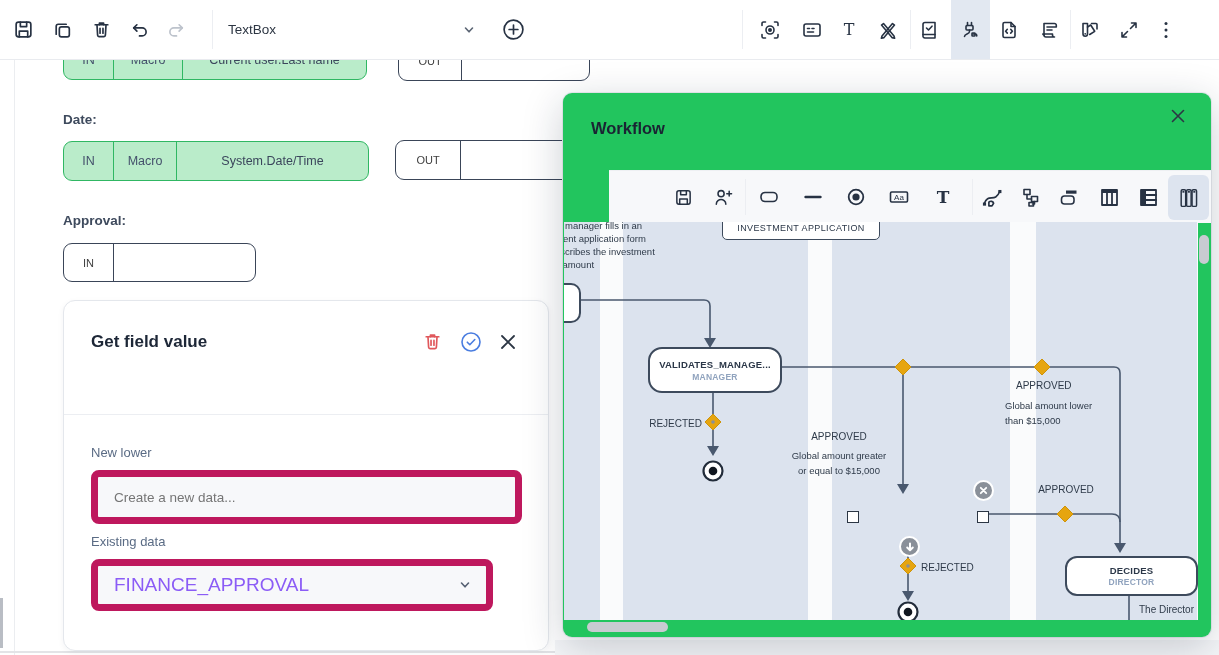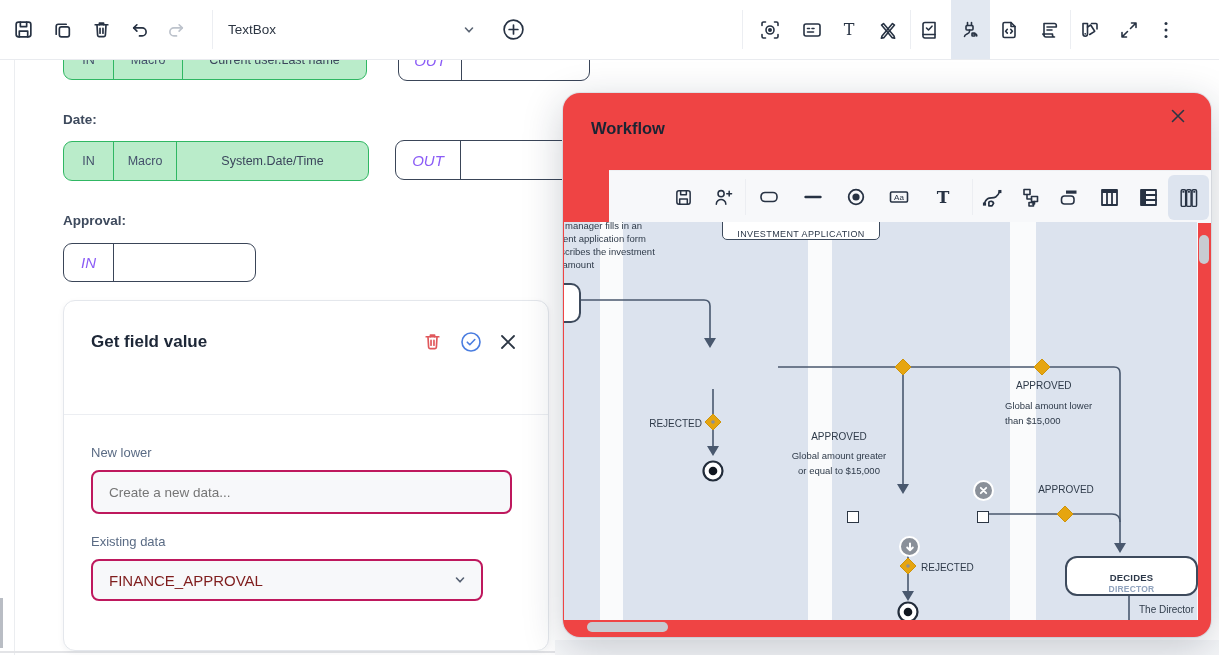--- a/index.html
+++ b/index.html
@@ -9,35 +9,35 @@
   .icon svg{stroke:#273243;fill:none;stroke-width:1.6;stroke-linecap:round;stroke-linejoin:round;}
   .icon.disabled svg{stroke:#bdc3cc;}
   .toolbar{position:absolute;left:0;top:0;width:1219px;height:59px;background:#fff;border-bottom:1px solid #e9ebef;z-index:30;display:flex;align-items:center;}
   .tb-ic{position:absolute;top:0;height:59px;width:38px;display:flex;align-items:center;justify-content:center;cursor:pointer;}
   .vdiv{position:absolute;top:10px;height:39px;width:1px;background:#eceef2;}
   
   .grow{position:absolute;display:flex;background:#baecca;border:1.5px solid #30b763;border-radius:9px;overflow:hidden;z-index:5;}
   .grow .cell{display:flex;align-items:center;justify-content:center;font-size:12.5px;color:#44506b;border-right:1.5px solid #30b763;padding:0 14px;}
   .grow .cell:last-child{border-right:none;color:#3b465c;}
   .wrow{position:absolute;display:flex;background:#fff;border:1.5px solid #3a4558;border-radius:9px;overflow:hidden;z-index:5;}
-  .wrow .cell{display:flex;align-items:center;justify-content:center;font-size:15px;color:#8b5cf6;border-right:1.5px solid #3a4558;padding:0 14px;font-style:italic;}
+  .wrow .cell{display:flex;align-items:center;justify-content:center;font-size:11px;color:#404040;border-right:1.5px solid #3a4558;padding:0 14px;}
   .wrow .cell.val{border-right:none;}
   .flabel{position:absolute;font-size:13.5px;color:#3e4a5d;font-weight:600;z-index:5;}
   
   .card{position:absolute;left:63px;top:300px;width:484px;height:349px;background:#fff;border:1px solid #e4e7ec;border-radius:12px;box-shadow:0 2px 6px rgba(25,35,60,.05);z-index:6;}
   .tabpill{display:inline-flex;align-items:center;height:28px;padding:0 18px;border-radius:15px;font-size:13.5px;color:#333e51;cursor:pointer;}
   .tabpill.active{background:#edf0f5;}
-  .inputbox{position:absolute;background:#f7f8fa;border:2px solid #be185d;border-radius:8px;display:flex;align-items:center;}
+  .inputbox{position:absolute;background:#f7f8fa;border:7px solid #be185d;border-radius:8px;display:flex;align-items:center;}
   
-  .modal{position:absolute;left:563px;top:93px;width:648px;height:544px;background:#ef4444;border-radius:17px;box-shadow:0 10px 40px rgba(20,30,55,.22),0 0 0 1px #eceef2;z-index:20;overflow:hidden;}
+  .modal{position:absolute;left:563px;top:93px;width:648px;height:544px;background:#22c55e;border-radius:9px;box-shadow:0 10px 40px rgba(20,30,55,.22),0 0 0 1px #eceef2;z-index:20;overflow:hidden;}
   .wf-tb{position:absolute;left:0;top:77px;width:648px;height:52px;background:#f7f8fa;border-top:1px solid #eef0f3;margin-left:46px;}
   .wf-ic{position:absolute;top:0;height:52px;width:40px;display:flex;align-items:center;justify-content:center;cursor:pointer;}
   .canvas{position:absolute;left:1px;top:129px;width:634px;height:398px;background:#fafbfc;overflow:hidden;}
   .lane{position:absolute;top:0;height:398px;background:#dce3ee;}
-  .node{position:absolute;background:#fff;border:2px solid #3d4a5c;border-radius:14px;display:flex;flex-direction:column;align-items:center;justify-content:flex-end;z-index:3;cursor:pointer;}
+  .node{position:absolute;background:#fff;border:2px solid #3d4a5c;border-radius:14px;display:flex;flex-direction:column;align-items:center;justify-content:center;z-index:3;cursor:pointer;}
   .node .t{font-size:9.5px;font-weight:600;color:#2b3748;letter-spacing:.2px;}
   .node .s{font-size:8.5px;font-weight:600;color:#90a3be;margin-top:2px;letter-spacing:.2px;}
   .dlabel{position:absolute;font-size:9.5px;color:#2e3a49;z-index:2;line-height:15px;}
   .handle{position:absolute;width:10px;height:10px;background:#fff;border:1.6px solid #2b3644;z-index:5;}
   .badge{position:absolute;width:17px;height:17px;border-radius:50%;background:#8a9099;border:2px solid #fff;display:flex;align-items:center;justify-content:center;color:#fff;z-index:6;font-size:10px;cursor:pointer;}
   .scroll-thumb{position:absolute;background:#c8cbd1;border-radius:6px;cursor:pointer;}
 </style>
 </head>
 <body>
 
@@ -96,21 +96,21 @@
           <path d="M4 4 L16 16 M16 4 L4 16"></path>
         </svg>
     </span>
     <div class="abs" style="left:0;top:113px;width:484px;height:1px;background:#eceef2;"></div>
     <div class="abs" style="left:27px;top:144px;font-size:13px;color:#5a6b84;">New lower</div>
     <div class="inputbox" style="left:27px;top:169px;width:417px;height:40px;">
       <input style="border: none; outline: none; background: transparent; width: 100%; padding: 0px 16px; font-size: 13.5px; color: rgb(60, 71, 88); font-family: &quot;Liberation Sans&quot;, sans-serif;" placeholder="Create a new data...">
     </div>
     <div class="abs" style="left:27px;top:233px;font-size:13px;color:#5a6b84;">Existing data</div>
     <div class="inputbox" style="left:27px;top:258px;width:388px;height:38px;cursor:pointer;">
-      <span style="padding-left:16px;font-size:15px;color:#7f1d1d;">FINANCE_APPROVAL</span>
+      <span style="padding-left:16px;font-size:19px;color:#8b5cf6;">FINANCE_APPROVAL</span>
       <span class="icon" style="position:absolute;right:14px;">
         <svg width="14" height="14" viewBox="0 0 14 14" style="stroke:#556072;">
             <path d="M3.5 5 L7 8.8 L10.5 5"></path>
           </svg>
       </span>
     </div>
   </div>
 
   <div class="toolbar">
     <span class="tb-ic icon" style="left:4px;">
@@ -404,20 +404,24 @@
         <div>ct manager fills in an</div>
         <div>ment application form</div>
         <div>escribes the investment</div>
         <div>s amount</div>
       </div>
 
       <div class="node" style="left:158px;top:-7px;width:156px;height:23px;border-width:1.5px;border-radius:5px;">
         <div class="t" style="font-size:9px;letter-spacing:.4px;font-weight:400;">INVESTMENT APPLICATION</div>
       </div>
       <div class="node" style="left:-20px;top:61px;width:33px;height:36px;border-radius:10px;"></div>
+      <div class="node" style="left:84px;top:125px;width:130px;height:42px;">
+        <div class="t">VALIDATES_MANAGE...</div>
+        <div class="s">MANAGER</div>
+      </div>
       <div class="node" style="left:501px;top:334px;width:129px;height:36px;border-radius:12px;">
         <div class="t">DECIDES</div>
         <div class="s" style="margin-top:1px;">DIRECTOR</div>
       </div>
 
       <div class="handle" style="left:283px;top:289px;"></div>
       <div class="handle" style="left:413px;top:289px;"></div>
       <div class="badge" style="left:409px;top:258px;">
         <svg width="9" height="9" viewBox="0 0 10 10" style="stroke:#fff;stroke-width:2;fill:none;stroke-linecap:round;">
             <path d="M2 2 L8 8 M8 2 L2 8"></path>

